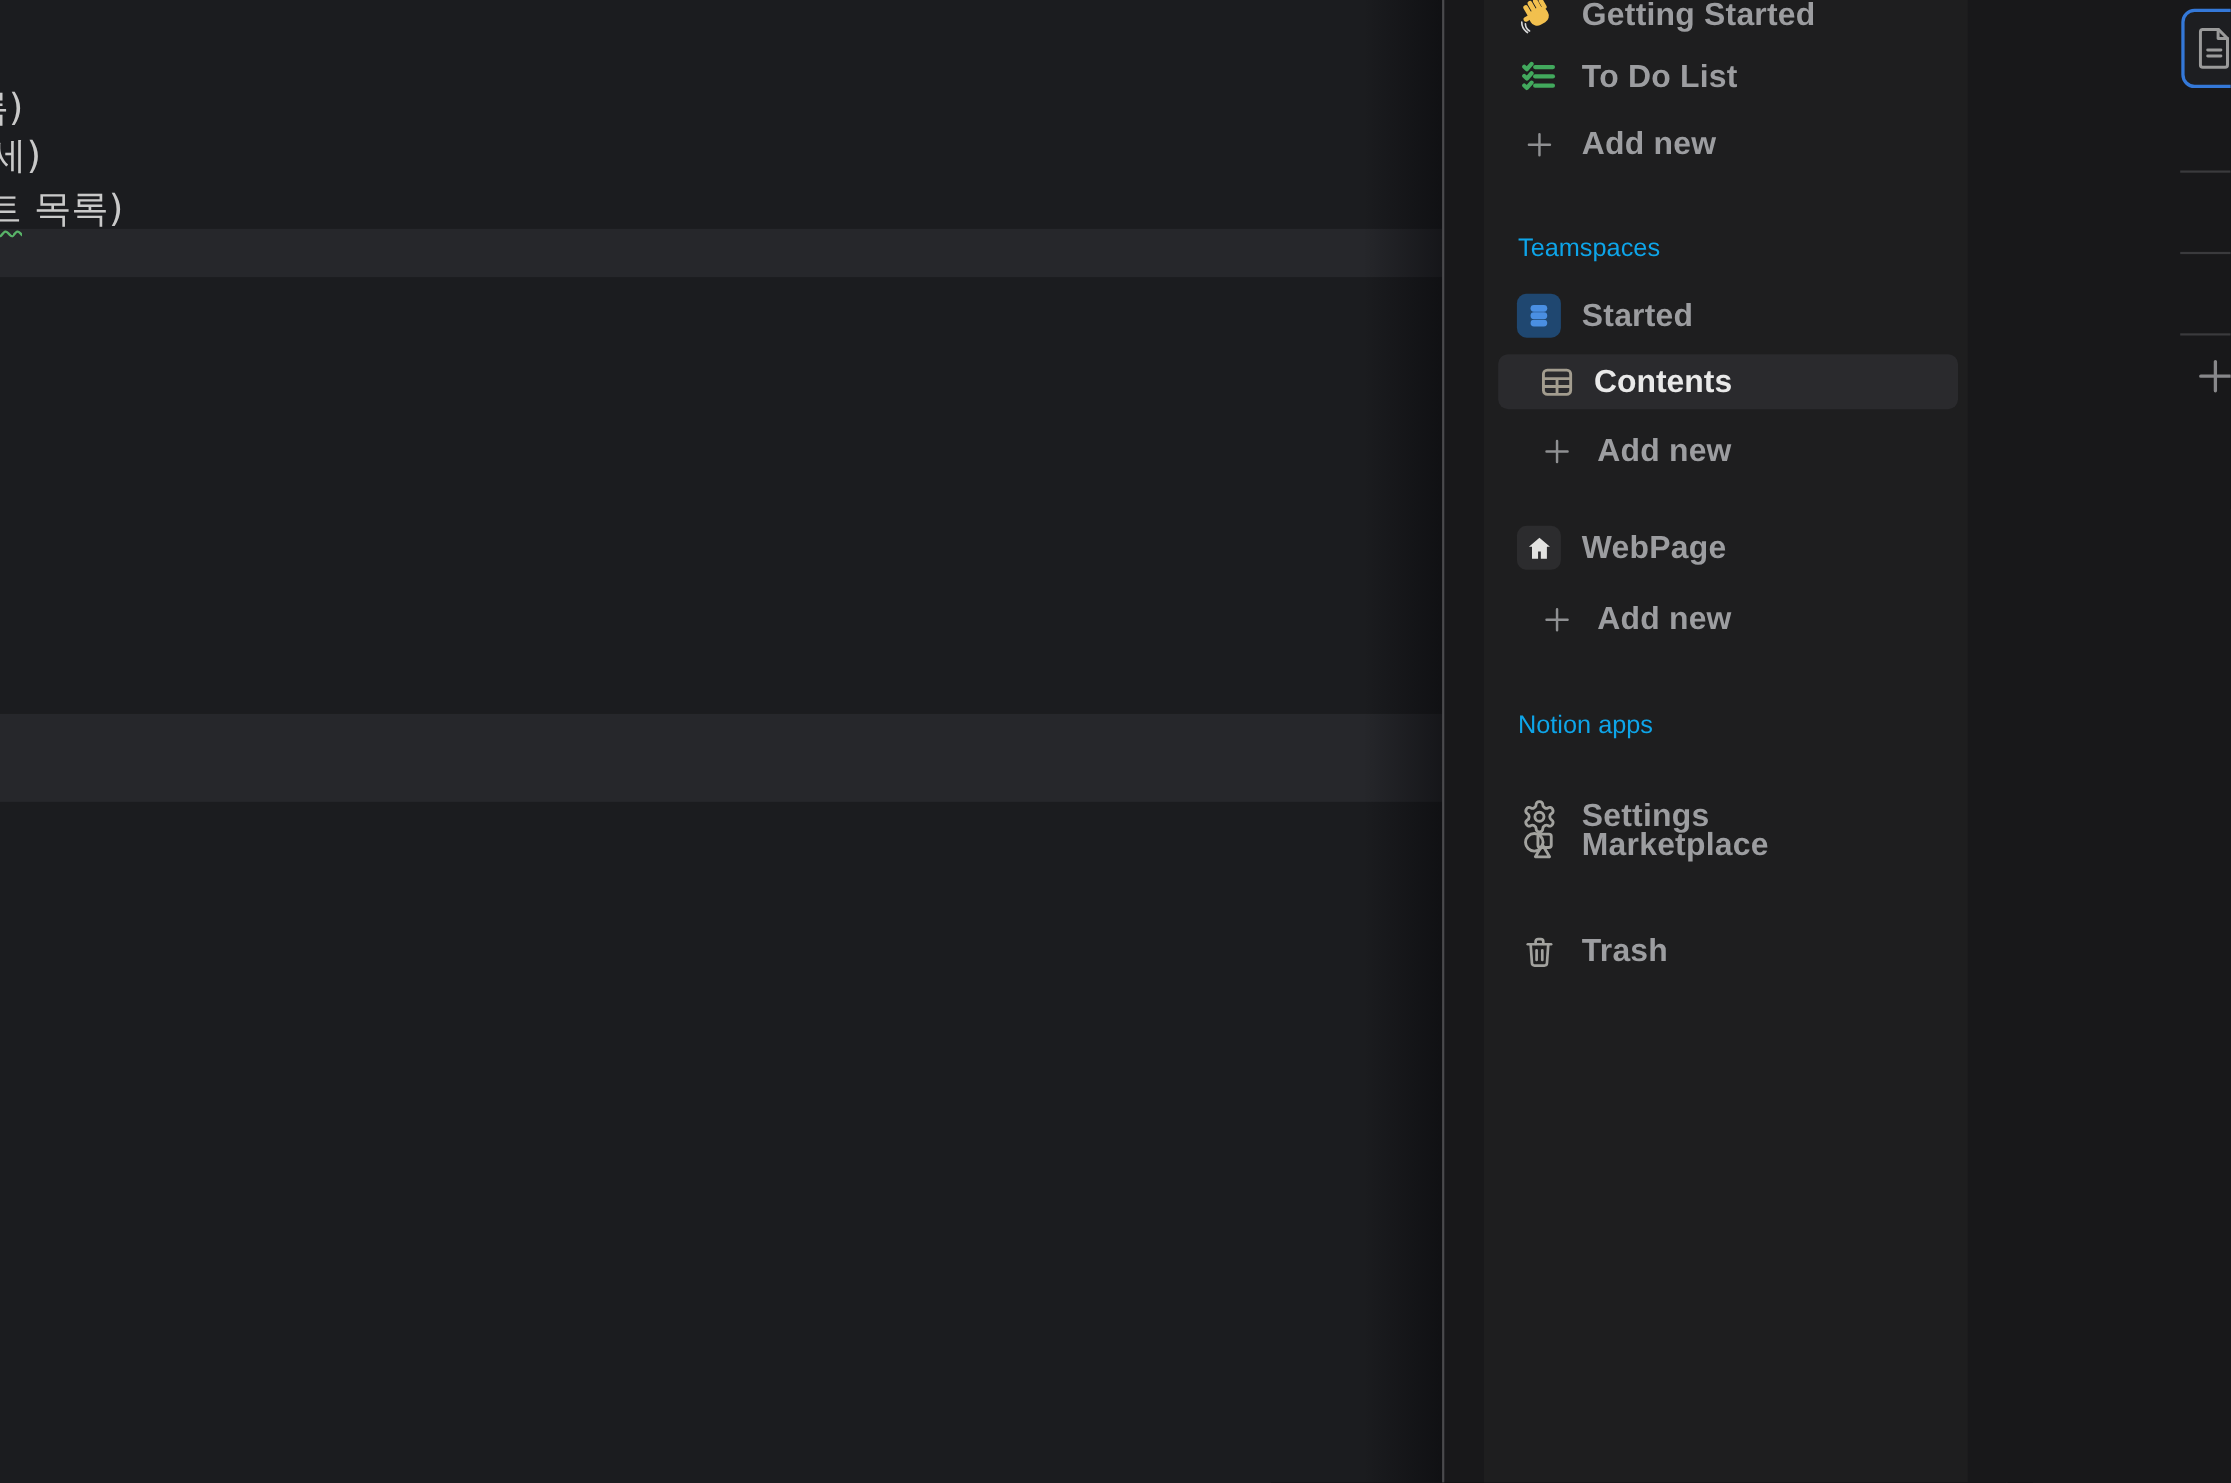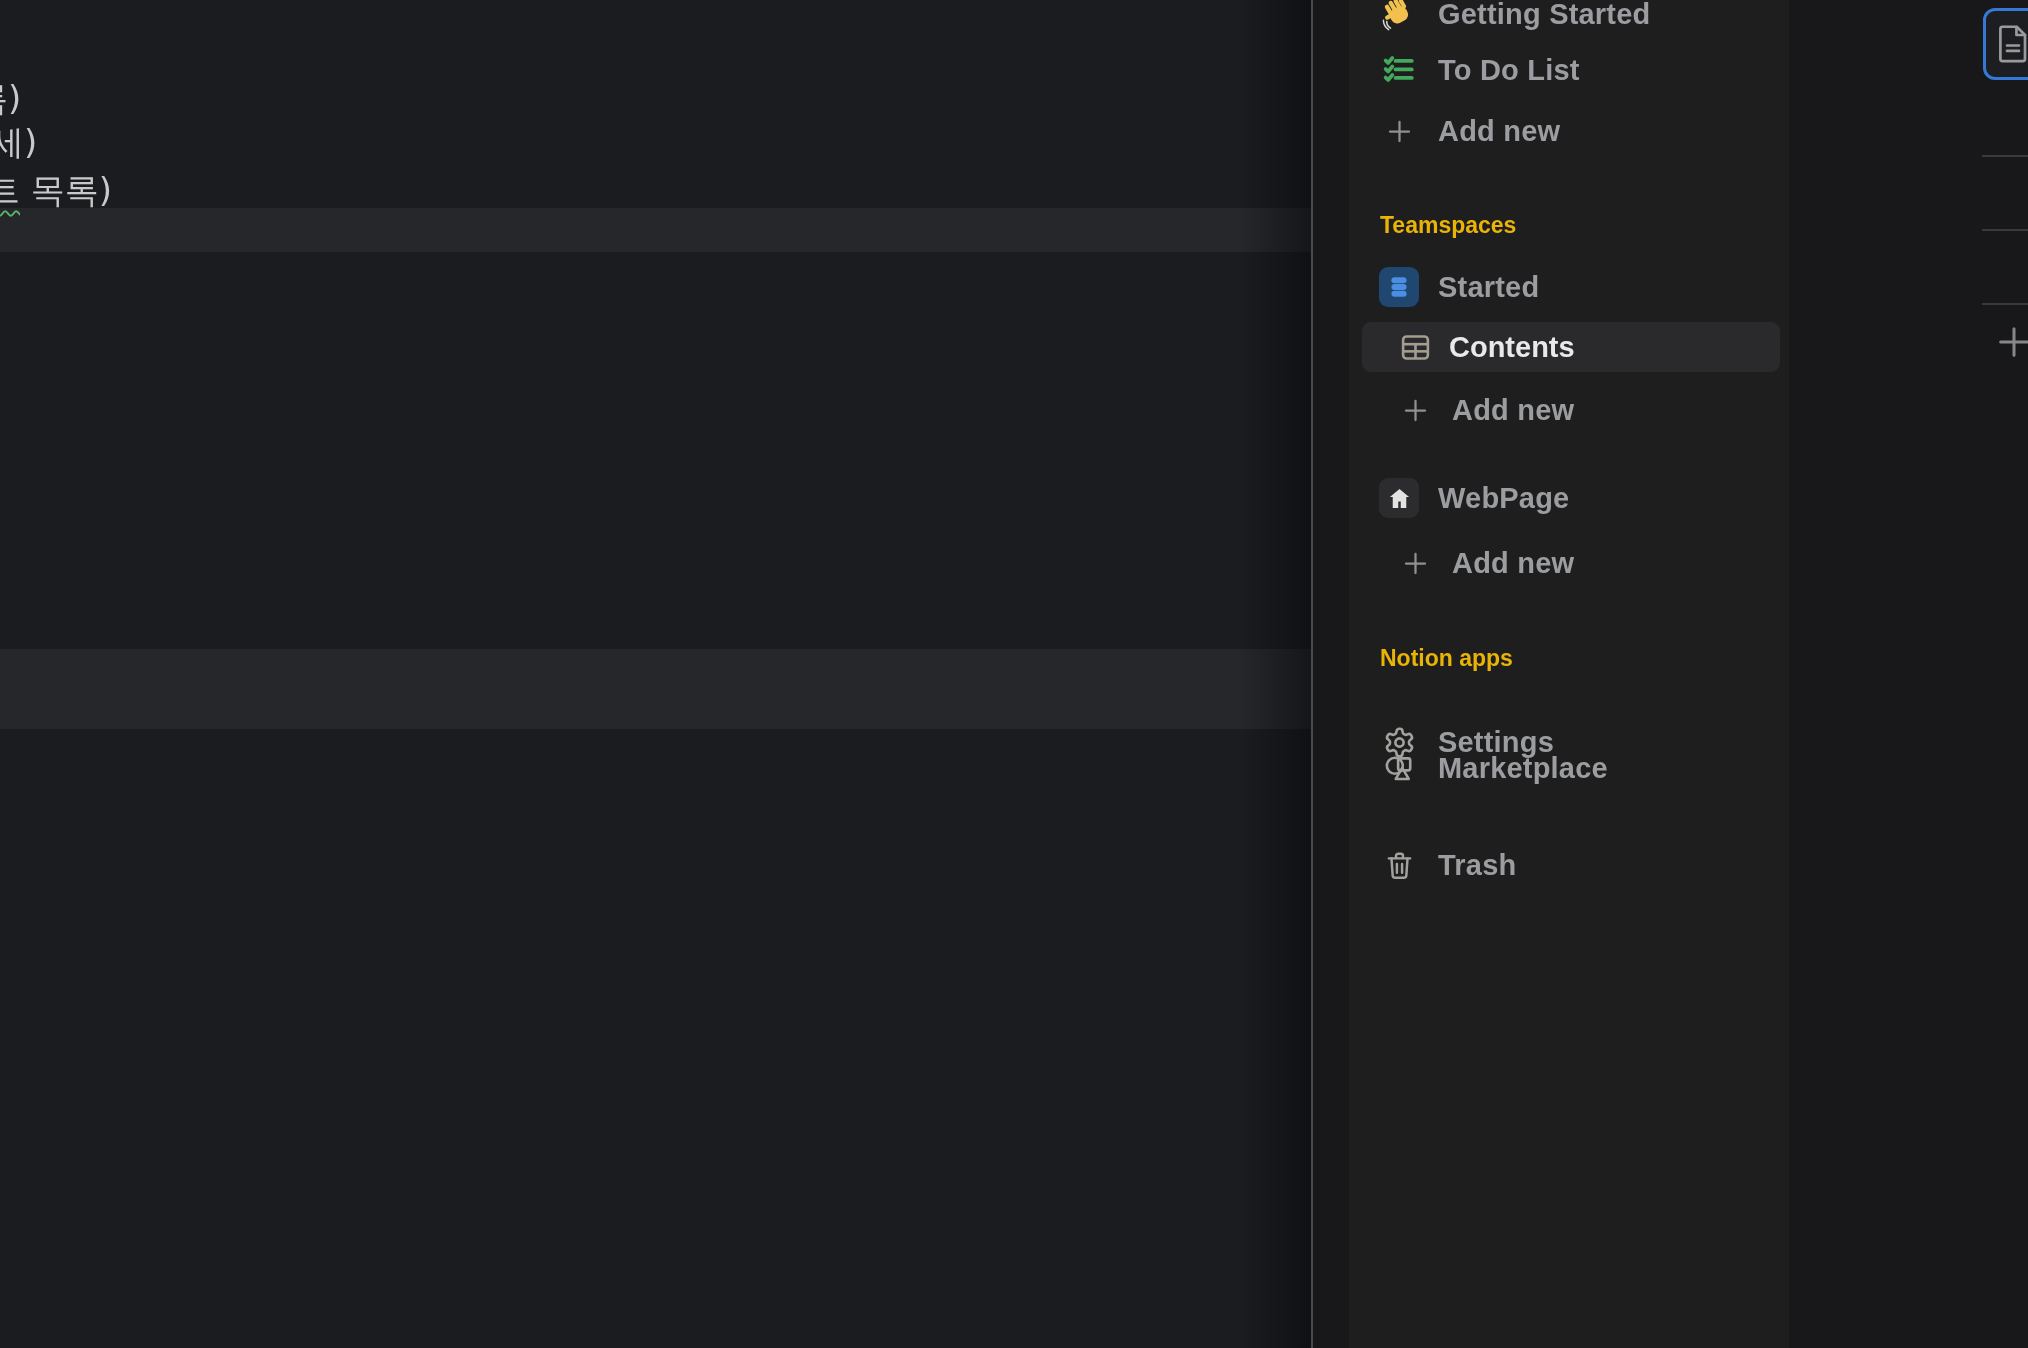--- a/index.html
+++ b/index.html
@@ -33,21 +33,21 @@
   .icsm{width:40px;height:40px;display:flex;align-items:center;justify-content:center;flex:0 0 40px;}
   .iconbox{width:40px;height:40px;border-radius:9px;display:flex;align-items:center;justify-content:center;flex:0 0 40px;}
   .db-box{background:#1f4770;}
   .home-box{background:#2c2c2e;}
   .ind0{padding-left:30px;}   
   .ind0 .lbl{margin-left:19px;}
   .addrow0{padding-left:36px;}
   .addrow0 .lbl{margin-left:25px;}
   .addrow1{padding-left:52px;}
   .addrow1 .lbl{margin-left:23px;}
-  .hdr{position:absolute;left:31px;width:420px;font-size:23px;font-weight:700;color:#eab308;}
+  .hdr{position:absolute;left:31px;width:420px;font-size:23px;font-weight:400;color:#0ea5e9;}
   .selrow{position:absolute;left:13px;width:418px;height:50px;background:#2a2a2d;border-radius:9px;
           display:flex;align-items:center;cursor:pointer;}
   .selrow .lbl{font-size:29px;font-weight:700;color:#e9e9e9;margin-left:17px;}
   .selrow{padding-left:37px;box-sizing:border-box;}
 
   
   #canvas{position:absolute;left:1789px;top:0;width:239px;height:1348px;background:#18181a;}
   .rail-div{position:absolute;left:193px;width:46px;height:2px;background:#3a3a3d;}
   #page-btn{position:absolute;left:194px;top:8px;width:60px;height:72px;border:3px solid #3478d8;
             border-radius:12px;background:#1d1e21;box-sizing:border-box;display:flex;align-items:center;

